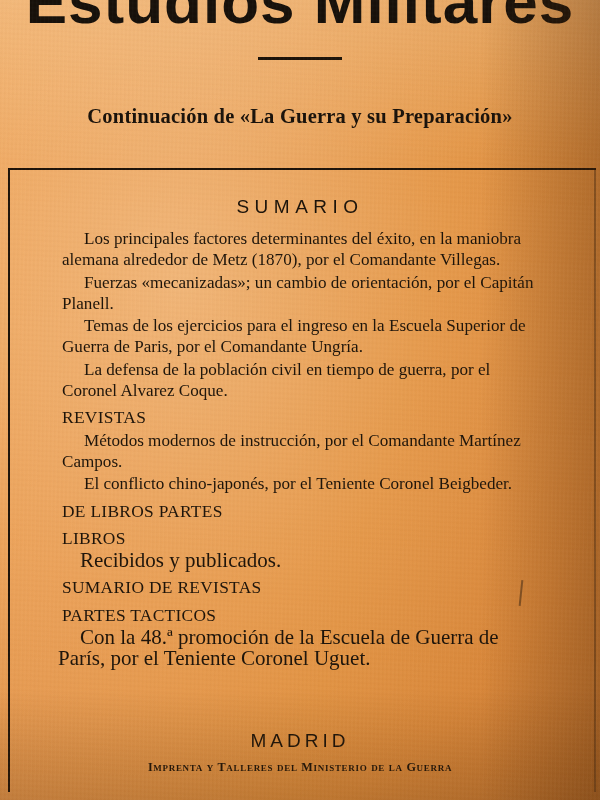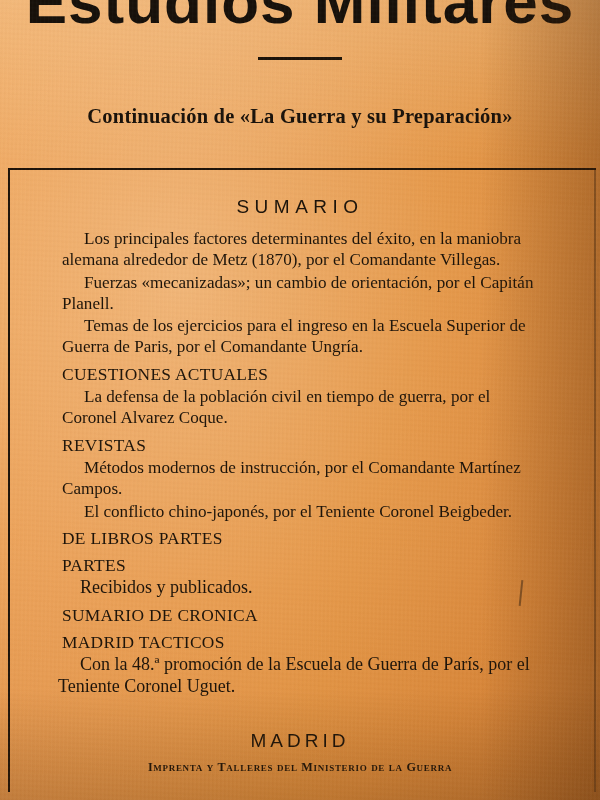--- a/index.html
+++ b/index.html
@@ -141,21 +141,21 @@
     text-align: left;
   }
   .section {
     margin: 6px 0 1px 0;
     text-indent: 0;
     font-size: 17.4px;
     letter-spacing: 0.3px;
   }
   .small-entry {
     text-indent: 22px;
-    font-size: 18px;
+    font-size: 21px;
     margin: 0 0 1px 0;
   }
   .nudge-left { margin-left: -4px; }
 
   .madrid {
     position: absolute;
     top: 730px;
     left: 0;
     width: 600px;
     text-align: center;
@@ -202,30 +202,29 @@
 
   <div class="box"></div>
   <div class="box-right-edge"></div>
 
   <div class="sumario-title">SUMARIO</div>
 
   <div class="contents" id="contents-list">
       <p class="entry">Los principales factores determinantes del éxito, en la maniobra alemana alrededor de Metz (1870), por el Comandante Villegas.</p>
       <p class="entry">Fuerzas «mecanizadas»; un cambio de orientación, por el Capitán Planell.</p>
       <p class="entry">Temas de los ejercicios para el ingreso en la Escuela Superior de Guerra de Paris, por el Comandante Ungría.</p>
-      <p class="entry section">CUESTIONES ACTUALES</p>
       <p class="entry">La defensa de la población civil en tiempo de guerra, por el Coronel Alvarez Coque.</p>
       <p class="entry section">REVISTAS</p>
       <p class="entry">Métodos modernos de instrucción, por el Comandante Martínez Campos.</p>
       <p class="entry">El conflicto chino-japonés, por el Teniente Coronel Beigbeder.</p>
       <p class="entry section">DE LIBROS PARTES</p>
-      <p class="entry section">PARTES</p>
+      <p class="entry section">LIBROS</p>
       <p class="small-entry nudge-left">Recibidos y publicados.</p>
-      <p class="entry section">SUMARIO DE CRONICA</p>
-      <p class="entry section">MADRID TACTICOS</p>
+      <p class="entry section">SUMARIO DE REVISTAS</p>
+      <p class="entry section">PARTES TACTICOS</p>
       <p class="small-entry nudge-left">Con la 48.ª promoción de la Escuela de Guerra de París, por el Teniente Coronel Uguet.</p>
     </div>
 
   <div class="mark"></div>
 
   <div class="madrid">MADRID</div>
 
   <div class="imprenta">Imprenta y Talleres del Ministerio de la Guerra</div>
 
   <div class="shadow-right"></div>

